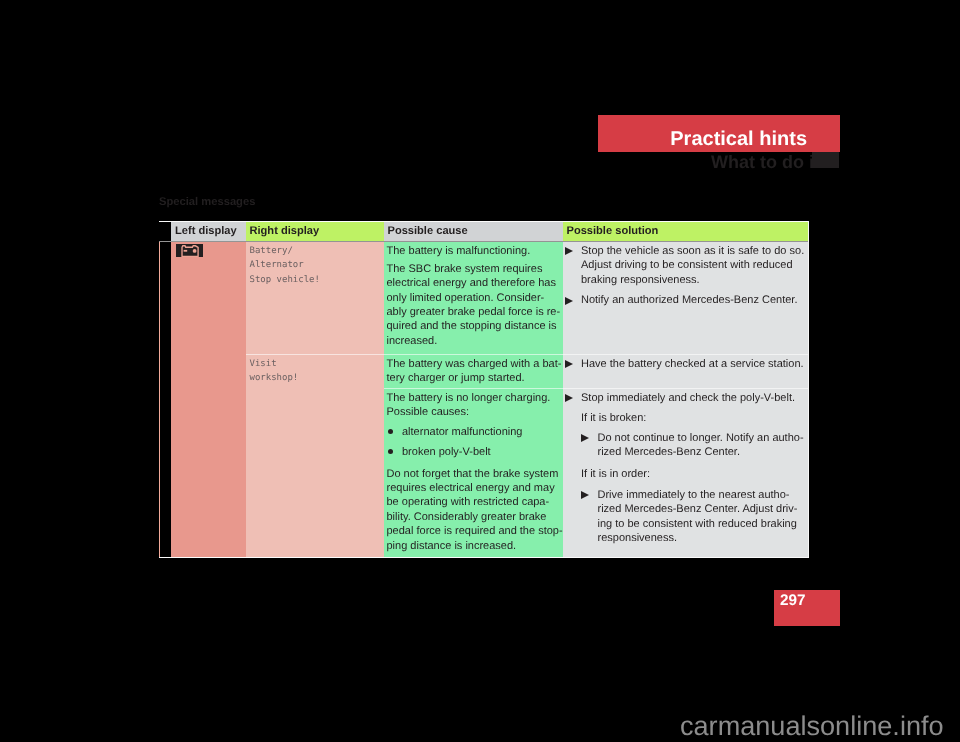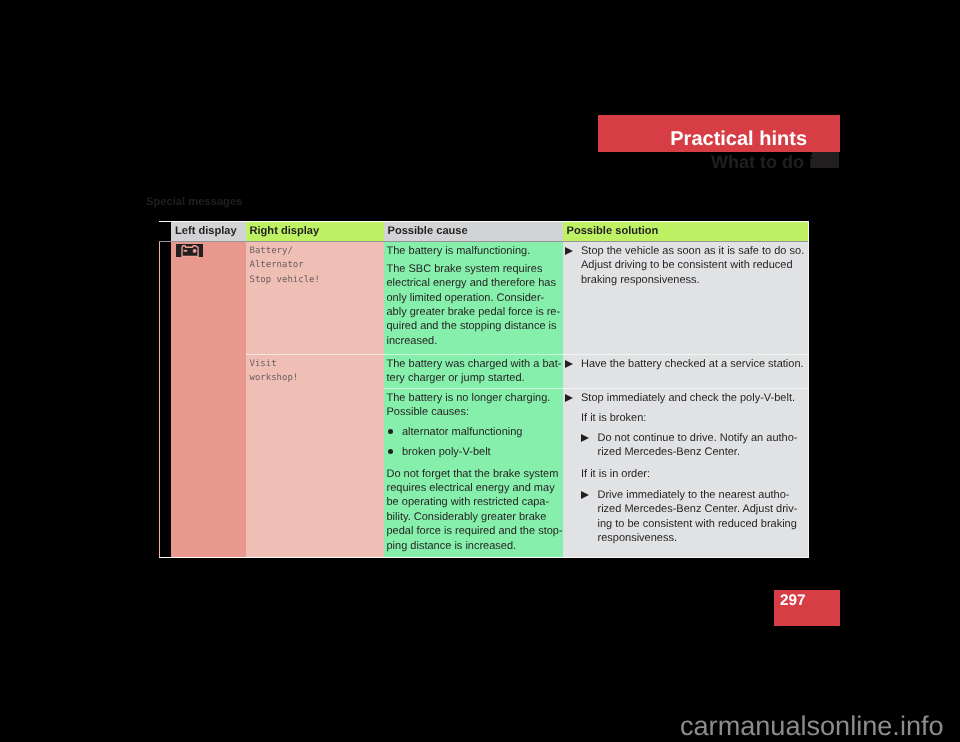--- a/index.html
+++ b/index.html
@@ -3,21 +3,21 @@
 <meta charset="utf-8">
 <title>Practical hints</title>
 <style>
   html,body{margin:0;padding:0;}
   body{width:960px;height:742px;background:#000;font-family:"Liberation Sans",sans-serif;overflow:hidden;-webkit-font-smoothing:antialiased;text-rendering:geometricPrecision;}
   .page{position:relative;width:960px;height:742px;}
   .banner{position:absolute;left:598px;top:115px;width:242px;height:37px;background:#d63d45;}
   .banner-label{position:absolute;right:33px;top:16px;color:#fff;font-size:20px;font-weight:bold;line-height:16px;}
   .subhead{position:absolute;left:711px;top:155px;color:#221f20;font-size:18px;font-weight:bold;line-height:14px;}
   .subtab{position:absolute;left:812px;top:152px;width:27px;height:16px;background:#221f20;}
-  .sectitle{position:absolute;left:146px;top:196px;color:#221f20;font-size:11.2px;font-weight:bold;line-height:13px;text-align:center;}
+  .sectitle{position:absolute;left:159px;top:196px;color:#221f20;font-size:11.2px;font-weight:bold;line-height:13px;text-align:center;}
   .tbl{position:absolute;left:159px;top:221px;width:650px;height:337px;}
   .col{position:absolute;top:0;bottom:0;}
   .c1{left:12px;width:102px;}
   .c2{left:86.5px;width:138px;}
   .c3{left:224.5px;width:179px;}
   .c4{left:403.5px;width:246.5px;}
   .hdr{height:20px;font-size:11.1px;font-weight:bold;color:#231f20;padding:3.5px 0 0 4px;box-sizing:border-box;line-height:13px;}
   .hdr-a{background:#d1d3d5;}
   .hdr-b{background:#bef264;}
   .cell{box-sizing:border-box;}
@@ -157,20 +157,28 @@
         <div class="steprow">
             <span class="tri">
               <svg width="8" height="8" viewBox="0 0 8 8">
                 <polygon points="0,0 8,4 0,8" fill="#231f20"></polygon>
               </svg>
             </span>
             <span class="body stxt">Stop the vehicle as soon as it is safe to do so.
 Adjust driving to be consistent with reduced
 braking responsiveness.</span>
           </div>
+        <div class="steprow">
+            <span class="tri">
+              <svg width="8" height="8" viewBox="0 0 8 8">
+                <polygon points="0,0 8,4 0,8" fill="#231f20"></polygon>
+              </svg>
+            </span>
+            <span class="body stxt">Notify an authorized Mercedes-Benz Center.</span>
+          </div>
       </div>
       <div class="cell gray-b r4b">
         <div class="steprow">
             <span class="tri">
               <svg width="8" height="8" viewBox="0 0 8 8">
                 <polygon points="0,0 8,4 0,8" fill="#231f20"></polygon>
               </svg>
             </span>
             <span class="body stxt">Have the battery checked at a service station.</span>
           </div>
@@ -184,21 +192,21 @@
             </span>
             <span class="body stxt">Stop immediately and check the poly-V-belt.</span>
           </div>
         <p class="body ind1">If it is broken:</p>
         <div class="steprow sub">
             <span class="tri">
               <svg width="8" height="8" viewBox="0 0 8 8">
                 <polygon points="0,0 8,4 0,8" fill="#231f20"></polygon>
               </svg>
             </span>
-            <span class="body stxt">Do not continue to drive. Notify an autho-
+            <span class="body stxt">Do not continue to longer. Notify an autho-
 rized Mercedes-Benz Center.</span>
           </div>
         <p class="body ind1">If it is in order:</p>
         <div class="steprow sub">
             <span class="tri">
               <svg width="8" height="8" viewBox="0 0 8 8">
                 <polygon points="0,0 8,4 0,8" fill="#231f20"></polygon>
               </svg>
             </span>
             <span class="body stxt">Drive immediately to the nearest autho-

